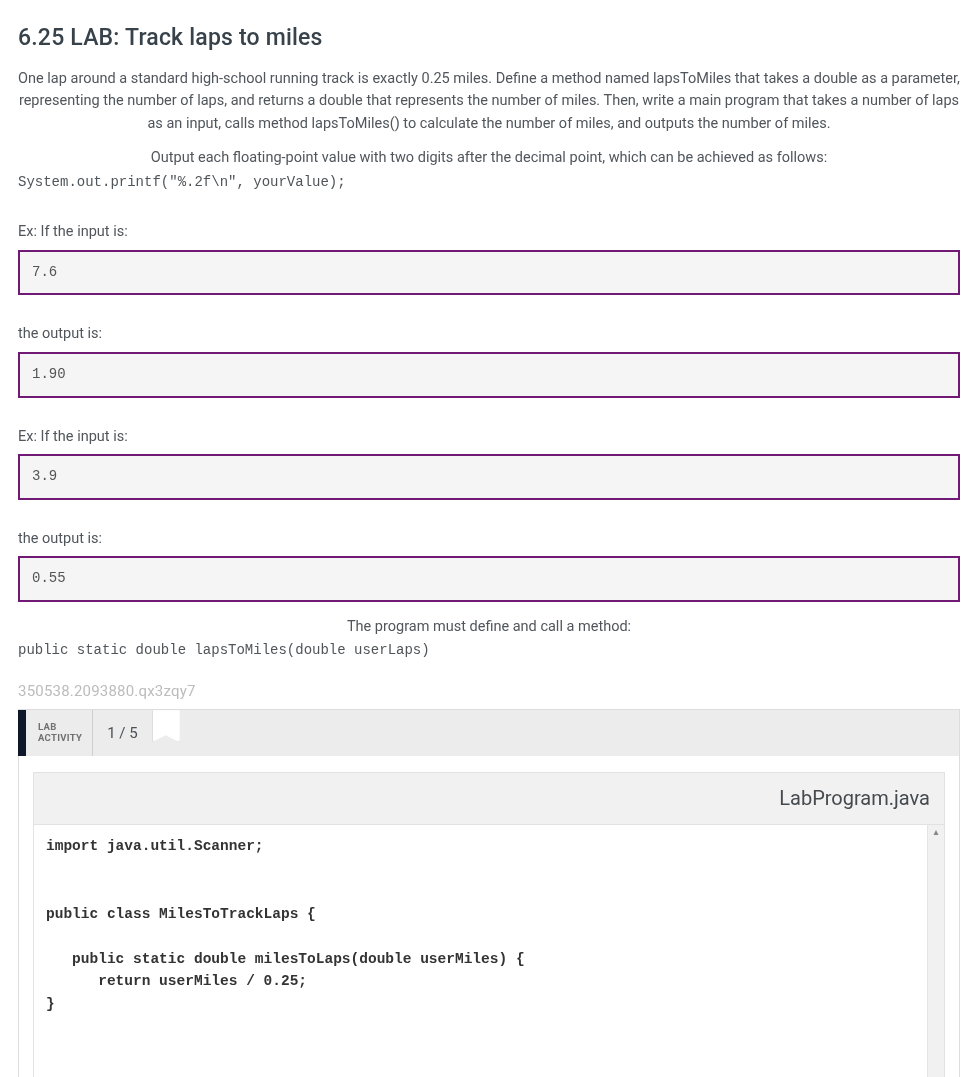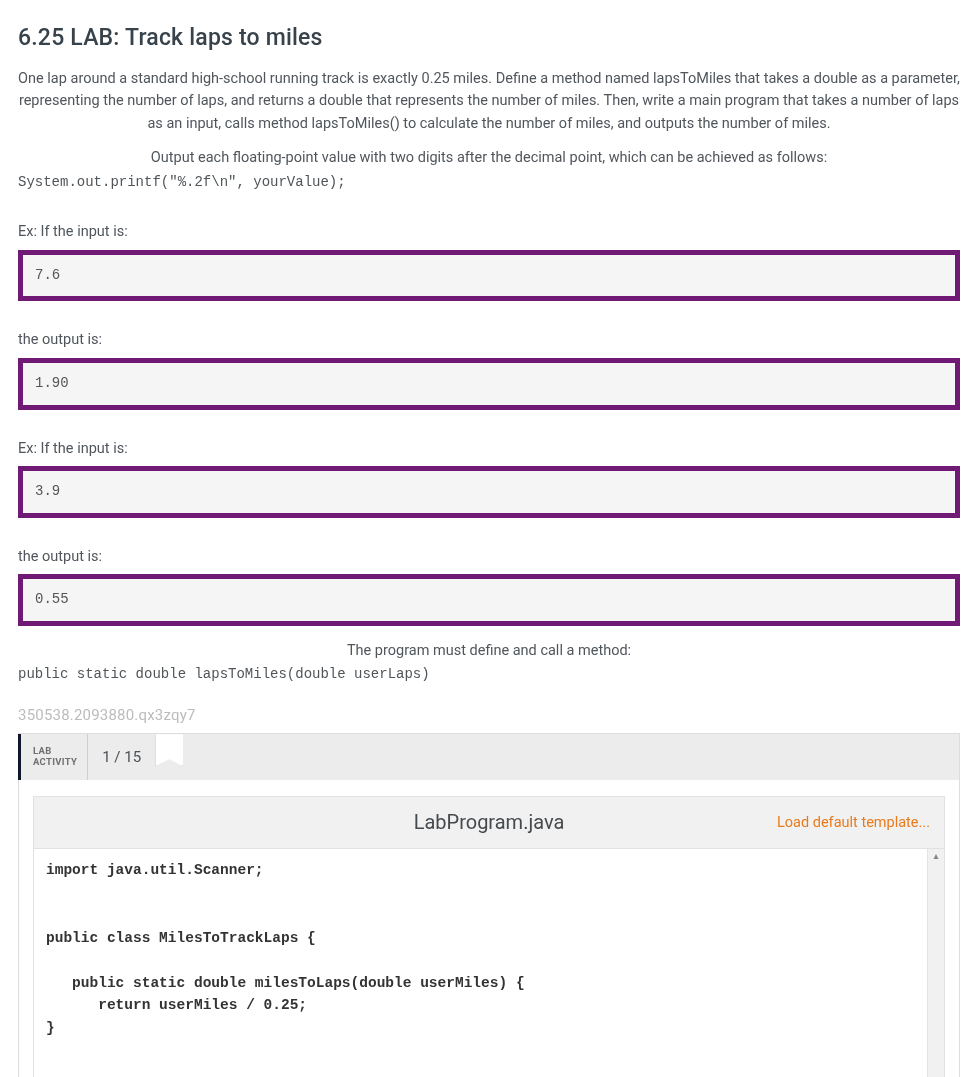--- a/index.html
+++ b/index.html
@@ -21,21 +21,21 @@
     }
     p.para { margin: 0 0 12px 0; text-align: center; }
     .mono {
       font-family: "Courier New", Courier, monospace;
       font-size: 14px;
       white-space: pre;
       color: #505559;
     }
     .io-box {
       background: #f5f5f5;
-      border: 5px solid #701a75;
+      border: 2px solid #701a75;
       padding: 10px 12px;
       font-family: "Courier New", Courier, monospace;
       font-size: 14px;
       color: #555;
       margin: 6px 0 14px 0;
     }
     p.ex-label { margin: 28px 0 6px 0; }
     .small-id {
       font-size: 15px;
       color: #bcbcbc;
@@ -44,21 +44,21 @@
     }
     .lab-block {
       border: 1px solid #ddd;
       border-left: none;
       background: #fff;
     }
     .lab-header {
       display: flex;
       align-items: stretch;
       background: #ececec;
-      border-left: 3px solid #0f172a;
+      border-left: 8px solid #0f172a;
       min-height: 46px;
     }
     .lab-header .stub {
       display: flex;
       flex-direction: column;
       justify-content: center;
       padding: 0 10px 0 12px;
       font-size: 9.5px;
       font-weight: 700;
       color: #707070;
@@ -178,29 +178,28 @@
 <div class="mono">public static double lapsToMiles(double userLaps)</div>
 
 <div class="small-id">350538.2093880.qx3zqy7</div>
 
 <div class="lab-block">
   <div class="lab-header">
     <div class="stub">
       <span>LAB</span>
       <span>ACTIVITY</span>
     </div>
-    <div class="score">1 / 15</div>
+    <div class="score">1 / 5</div>
     <div class="flag"></div>
   </div>
 
   <div class="lab-body">
     <div class="file-bar">
       <div class="spacer"></div>
       <div class="filename">LabProgram.java</div>
-      <div class="load-link">Load default template...</div>
     </div>
     <div class="editor-wrap">
       <div class="editor">import java.util.Scanner;
 
 
 public class MilesToTrackLaps {
 
    public static double milesToLaps(double userMiles) {
       return userMiles / 0.25;
 }

